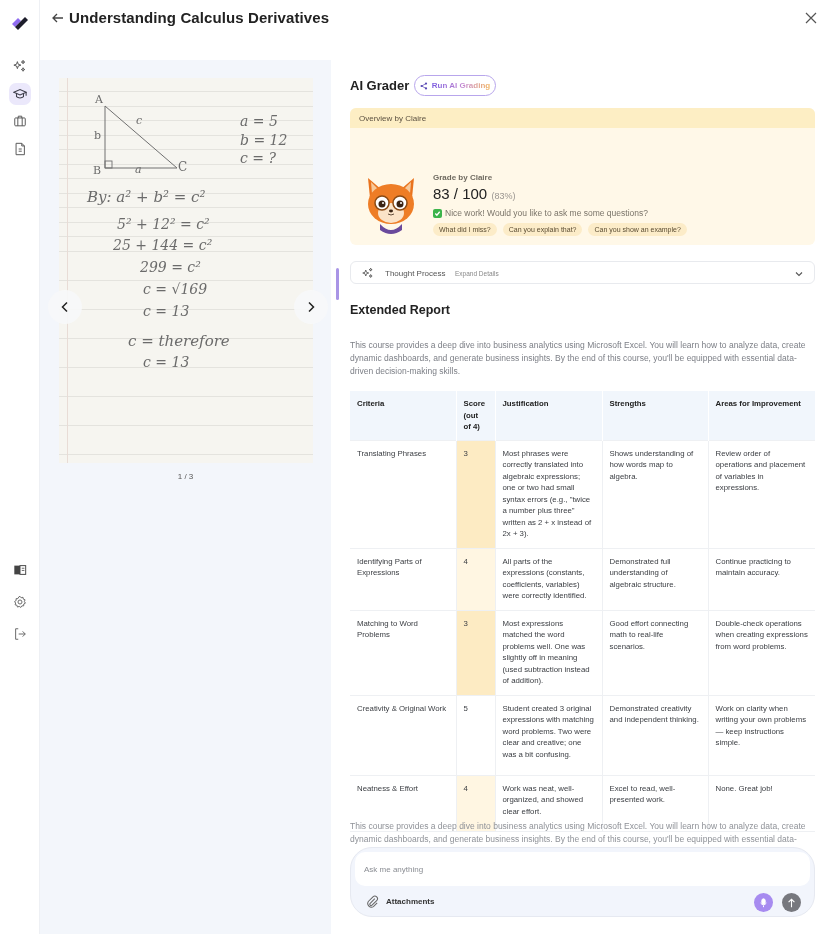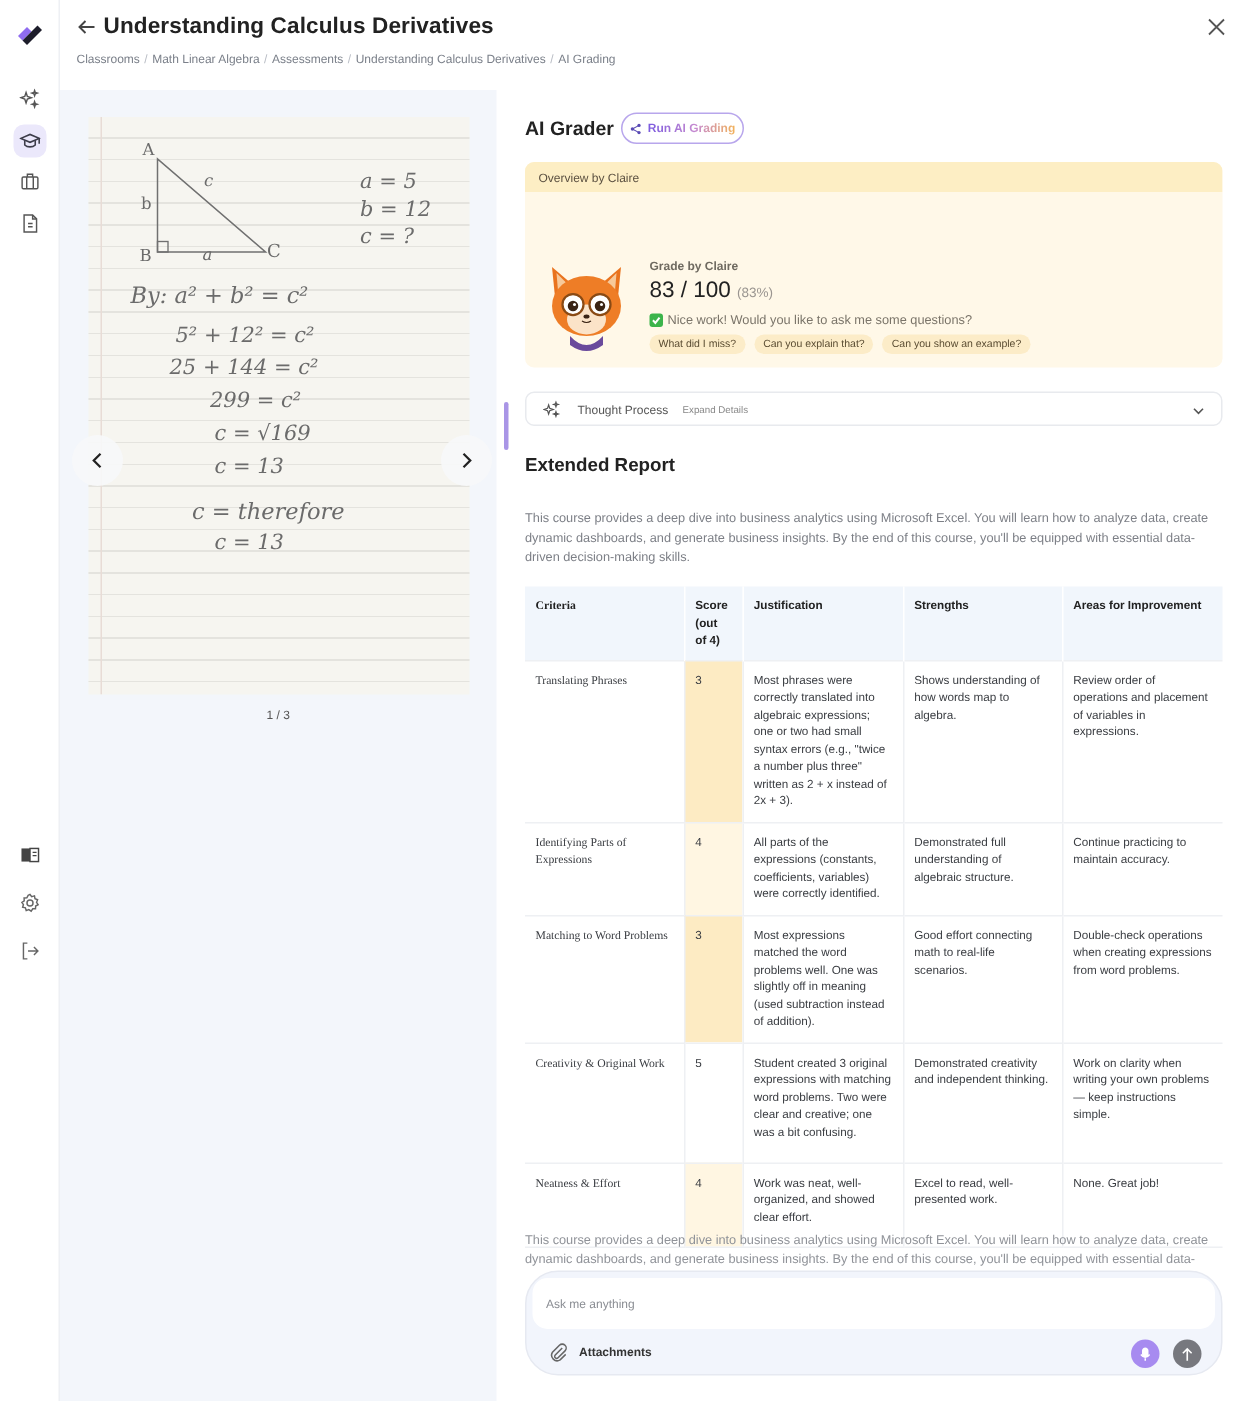--- a/index.html
+++ b/index.html
@@ -57,21 +57,21 @@
   .thought .t1 { position: absolute; left: 34px; top: 7px; font-size: 8px; color: #555; }
   .thought .t2 { position: absolute; left: 104px; top: 8px; font-size: 6.5px; color: #888; }
   .thought .chev { position: absolute; right: 11px; top: 8px; width: 8px; height: 8px; }
 
   .ext-title { position: absolute; left: 0; top: 243px; font-size: 12.5px; font-weight: 700; color: #222; }
   .para { position: absolute; left: 0; width: 468px; font-size: 8.5px; line-height: 13px; color: #7c7f86; }
 
   table.rubric { position: absolute; left: 0; top: 331px; width: 465px; border-collapse: collapse; table-layout: fixed; font-size: 7.8px; line-height: 11.5px; color: #3a3d42; }
   .rubric th { background: #f1f6fc; text-align: left; vertical-align: top; font-weight: 700; padding: 7px 7px; color: #222; border-left: 1px solid #fff; }
   .rubric td { vertical-align: top; padding: 7px 7px 8px; border-top: 1px solid #eef0f3; border-left: 1px solid #eef0f3; background: #fff; }
-  .rubric td:first-child, .rubric th:first-child { border-left: none; font-family: Liberation Serif, serif; }
+  .rubric td:first-child, .rubric th:first-child { border-left: none; }
   .rubric tr:last-child td { border-bottom: 1px solid #eef0f3; }
   .rubric td.score.s3 { background: #fdebc3; }
   .rubric td.score.s4 { background: #fff6e2; }
   .rubric td.score.s5 { background: #ffffff; }
 
   .fade-para { color: #8f9298; }
   .chatbox { position: absolute; left: 0; top: 787px; width: 465px; height: 70px; background: #f2f5fc; border: 1px solid #e6e9f1; border-radius: 22px; }
   .chat-input { position: absolute; left: 4px; top: 4px; right: 4px; height: 34px; background: #fff; border-radius: 10px; border: none; font-size: 8px; color: #333; padding: 0 9px; font-family: "Liberation Sans", sans-serif; outline: none; }
   .chat-input::placeholder { color: #8a8d93; }
   .attach { position: absolute; left: 15px; top: 47px; display: flex; align-items: center; gap: 7px; font-size: 8px; font-weight: 600; color: #333; cursor: pointer; }
@@ -136,23 +136,20 @@
         <path d="M6.5 8 H14 M11 5 L14 8 L11 11"></path>
     </svg>
   </div>
 </nav>
 
 <header class="header">
   <svg class="back" viewBox="0 0 14 14" fill="none" stroke="#444" stroke-width="1.3">
     <path d="M12 7 H2 M6 3 L2 7 L6 11"></path>
   </svg>
   <h1 class="title">Understanding Calculus Derivatives</h1>
-  <div class="crumbs">
-    <span>Classrooms</span><span class="sep">/</span><span>Math Linear Algebra</span><span class="sep">/</span><span>Assessments</span><span class="sep">/</span><span>Understanding Calculus Derivatives</span><span class="sep">/</span><span>AI Grading</span>
-  </div>
   <svg class="close" viewBox="0 0 12 12" fill="none" stroke="#555" stroke-width="1.2">
     <path d="M1 1 L11 11 M11 1 L1 11"></path>
   </svg>
 </header>
 
 <section class="viewer">
   <div class="paper">
     <div class="margin"></div>
     <svg style="position:absolute;left:0;top:0" width="254" height="120">
       <path d="M46 28 L46 90 L118 90 Z" fill="none" stroke="#707070" stroke-width="1"></path>

